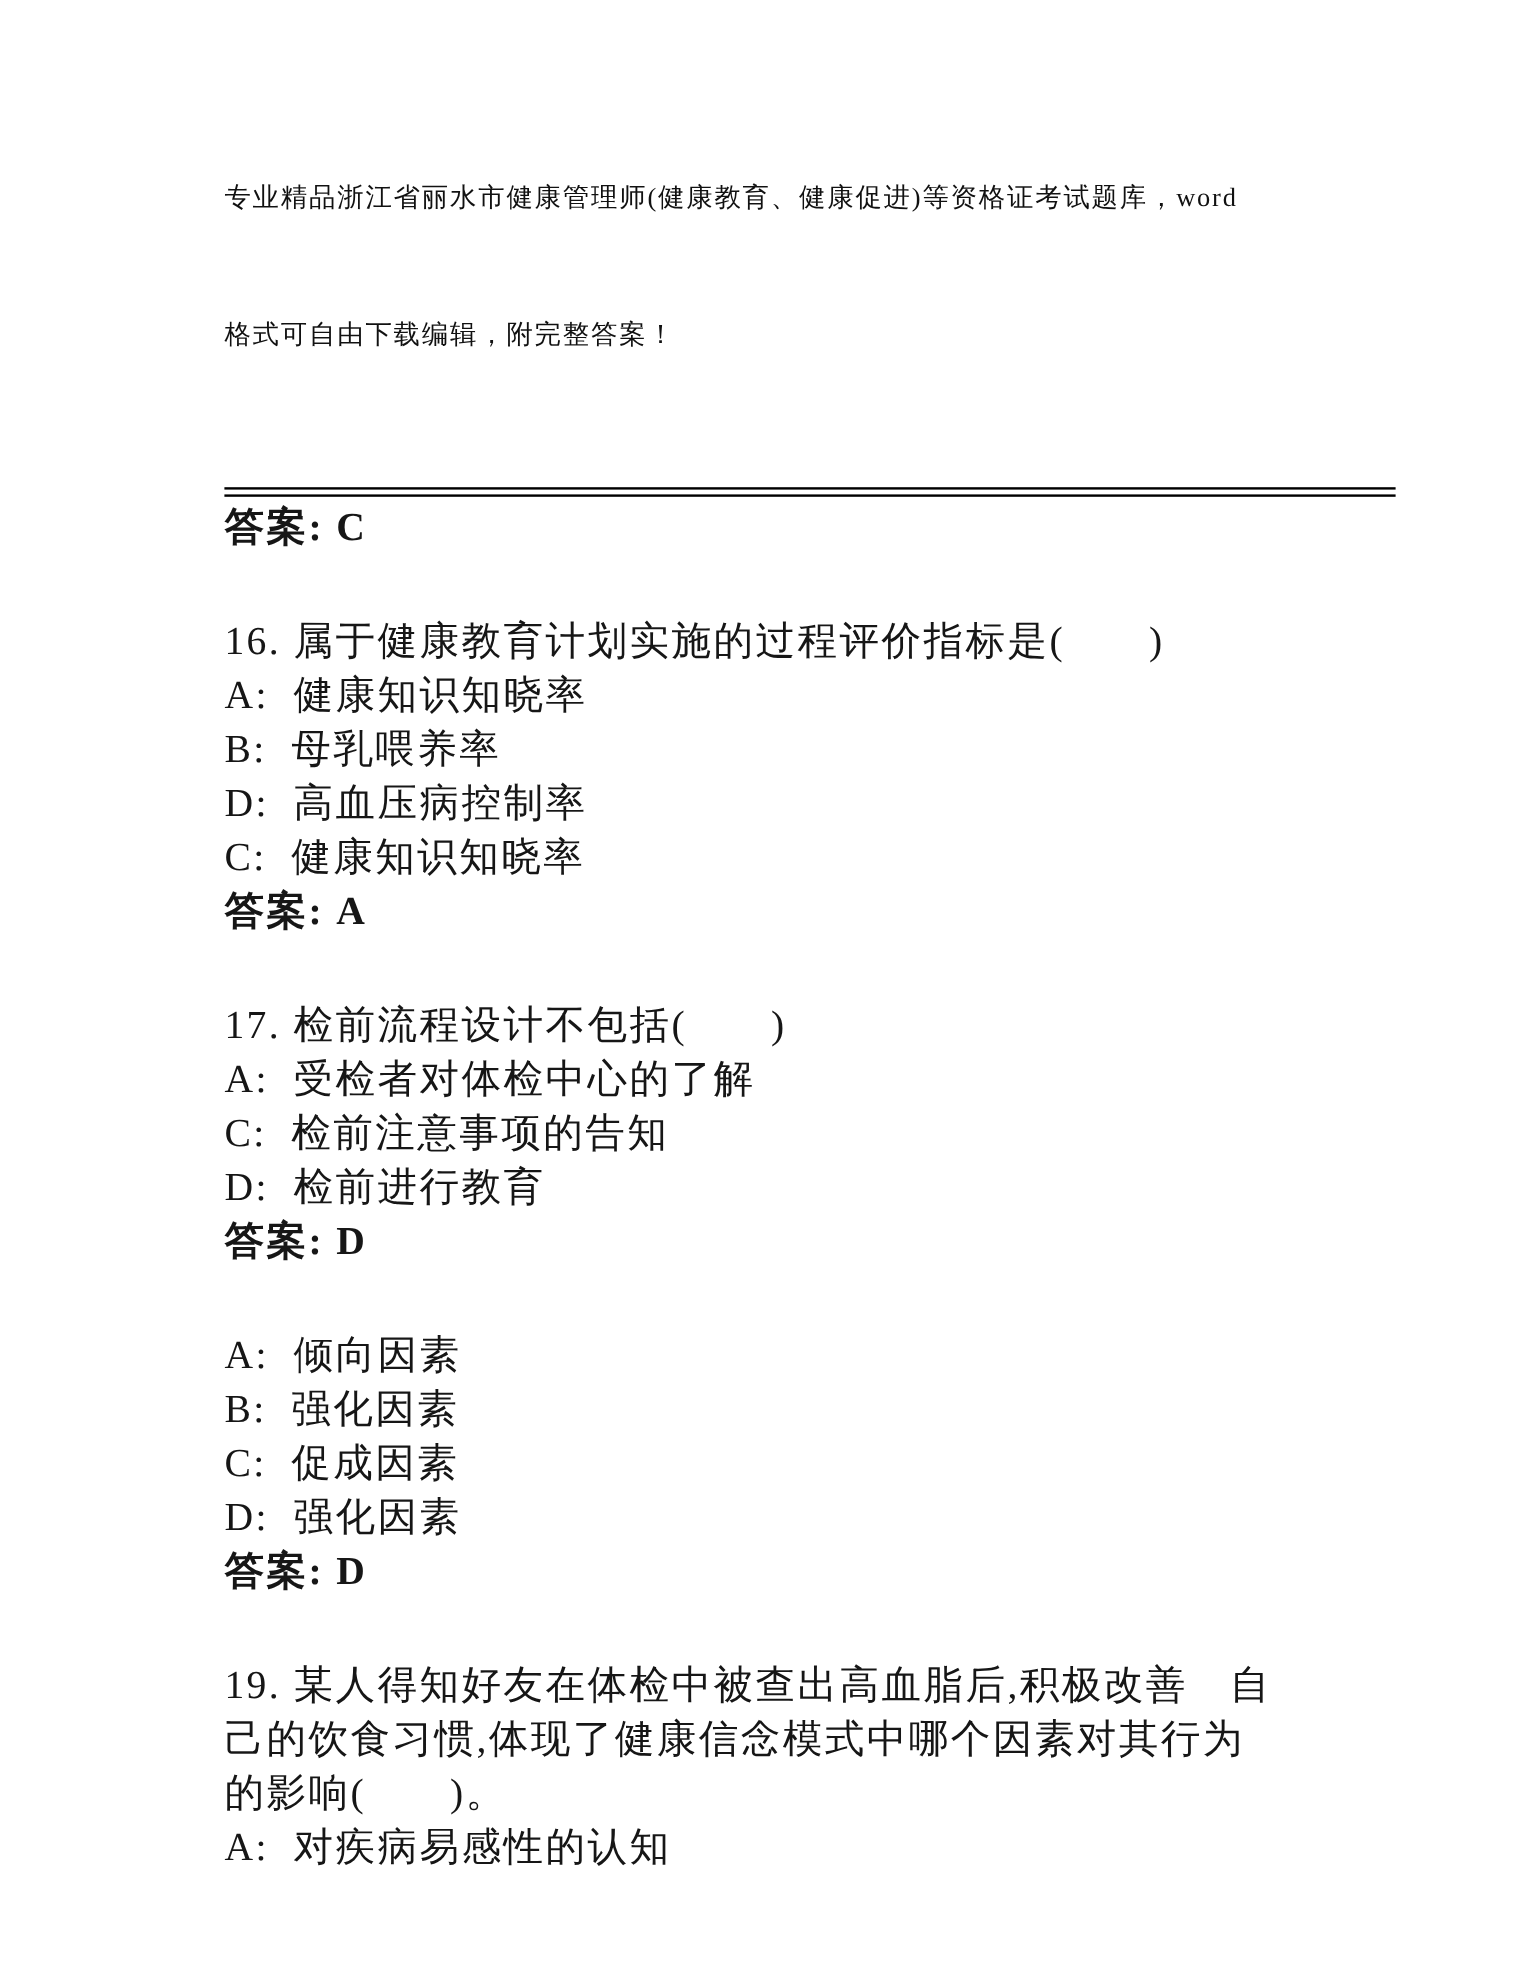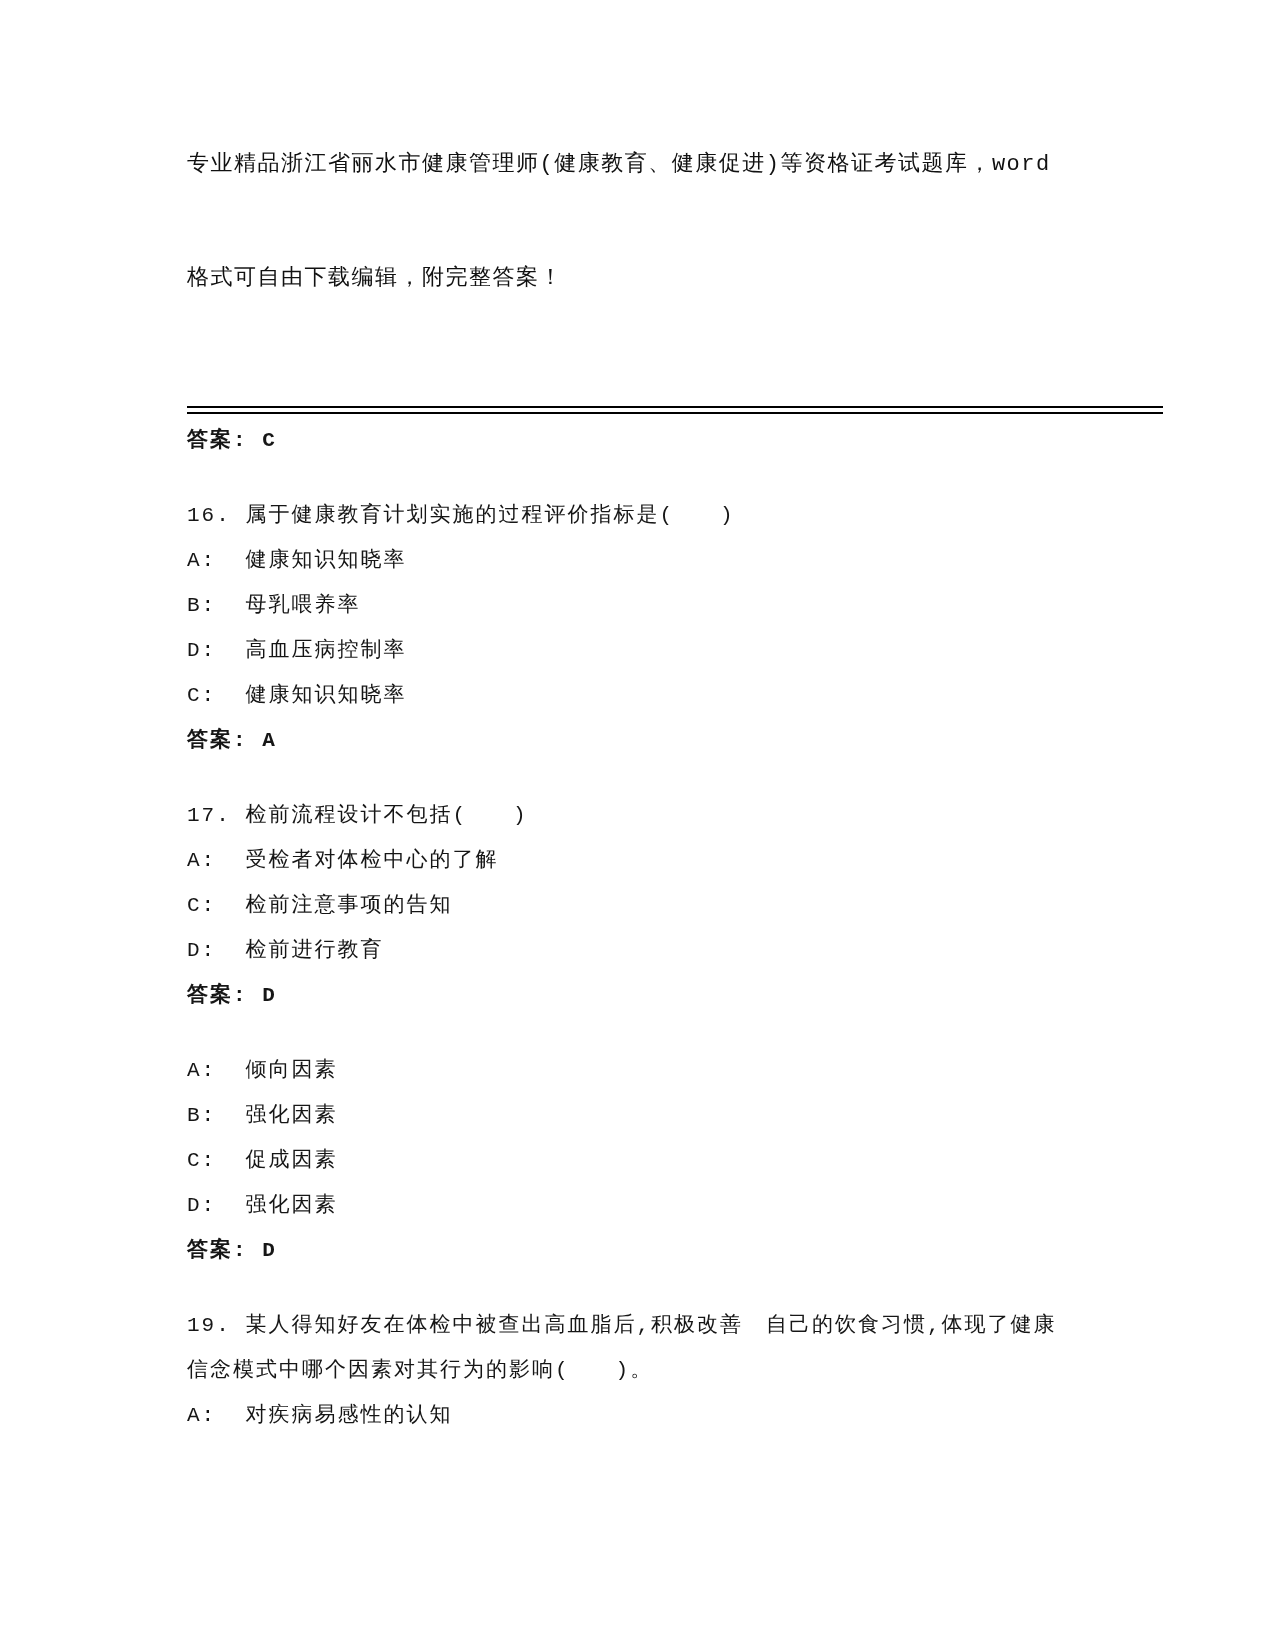--- a/index.html
+++ b/index.html
@@ -6,21 +6,21 @@
     margin: 0;
     padding: 0;
     background: #ffffff;
   }
   .page {
     position: relative;
     width: 1275px;
     height: 1650px;
     background: #ffffff;
     color: #000000;
-    font-family: Liberation Mono, monospace;
+    font-family: Liberation Serif, serif;
     box-sizing: border-box;
     padding-left: 187px;
     overflow: hidden;
   }
   .doc-header {
     margin-top: 70px;
     width: 905px;
     font-size: 22px;
     line-height: 38px;
     letter-spacing: 1.5px;
@@ -30,36 +30,36 @@
   .doc-header p { margin: 0; }
   .divider {
     margin-top: 32px;
     width: 976px;
     height: 4px;
     border-top: 2px solid #000000;
     border-bottom: 2px solid #000000;
   }
   .body-area p {
     margin: 0;
-    font-size: 21px;
+    font-size: 33px;
     line-height: 45px;
     letter-spacing: 2px;
     white-space: pre-wrap;
     width: 885px;
     color: #161616;
   }
   .answer {
     font-weight: bold;
     color: #000000;
   }
   .standalone-answer {
     margin-top: 4px !important;
   }
   .question {
-    margin-top: 30px;
+    margin-top: 50px;
   }
 </style>
 </head>
 <body>
 
 <div class="page">
 
   <div class="doc-header">
     <p>专业精品浙江省丽水市健康管理师(健康教育、健康促进)等资格证考试题库，word</p>
     <p>格式可自由下载编辑，附完整答案！</p>

